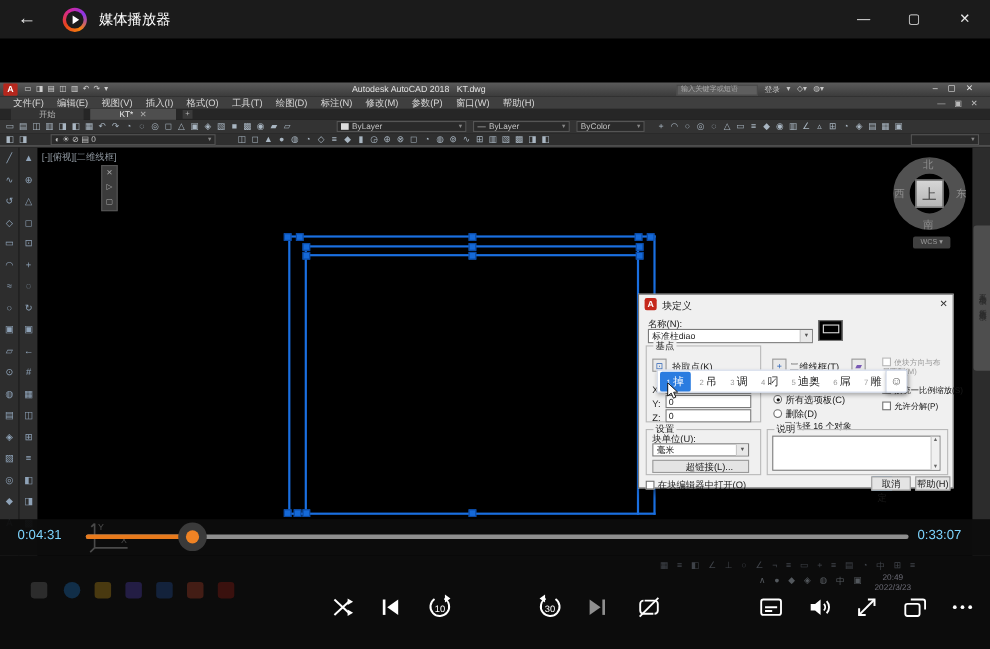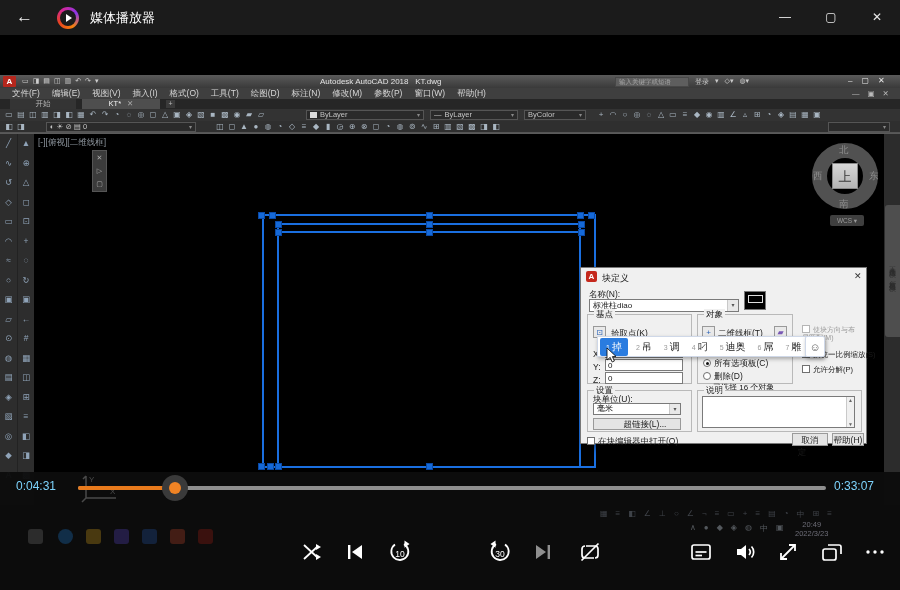--- a/index.html
+++ b/index.html
@@ -85,21 +85,21 @@
   
   .dlg { left:580px; top:267px; width:287px; height:177px; background:#f0f0f0;
     border:1px solid #787878; box-shadow:3px 3px 8px rgba(0,0,0,.55); z-index:5; font-size:8.5px; color:#1a1a1a; }
   .dlg .t-logo { left:5px; top:3px; width:11px; height:11px; background:#c5281c; color:#fff;
     border-radius:2px; font-size:8px; font-weight:bold; text-align:center; line-height:11px; }
   .dlg .t-title { left:21px; top:4px; font-size:9px; }
   .dlg .t-close { left:273px; top:3px; font-size:9px; color:#333; }
   .dlg label { font-size:8.5px; }
   .field { background:#fff; border:1px solid #7a7a7a; font-size:8px; color:#111;
     padding:0 2px; font-family:"Liberation Sans","DejaVu Sans",sans-serif; }
-  .combo { background:#fff; border:1px solid #7a7a7a; display:flex; align-items:flex-end;
+  .combo { background:#fff; border:1px solid #7a7a7a; display:flex; align-items:center;
     font-size:8px; padding-left:3px; }
   .combo .arr { margin-left:auto; border-left:1px solid #c9c9c9; width:11px; text-align:center;
     color:#555; font-size:6px; align-self:stretch; line-height:11px; background:#e8e8e8; }
   .grp { border:1px solid #b9b9b9; }
   .grp .gt { position:absolute; top:-6px; left:6px; background:#f0f0f0; padding:0 2px; font-size:8.5px; }
   .btn { background:#e4e4e4; border:1px solid #9a9a9a; font-size:8.5px; text-align:center; color:#1a1a1a; }
   .btn.focus { border:1px solid #0078d7; box-shadow:0 0 0 1px #0078d7 inset; }
   .cb { width:8px; height:8px; background:#fff; border:1px solid #707070; display:inline-block;
     position:relative; vertical-align:-1px; margin-right:3px; }
   .cb.on::after { content:"✓"; position:absolute; left:0px; top:-2px; font-size:8px; color:#111; }
@@ -424,23 +424,20 @@
       </div>
       <div class="abs miniic" style="left:12px;top:58px;">⊡</div>
       <span class="abs" style="left:30px;top:60px;">拾取点(K)</span>
       <span class="abs" style="left:12px;top:81px;">X:</span>
       <input class="abs field" style="left: 24px; top: 78px; width: 78px; height: 12px;" value="0">
       <span class="abs" style="left:12px;top:94px;">Y:</span>
       <input class="abs field" style="left: 24px; top: 91px; width: 78px; height: 12px;" value="0">
       <span class="abs" style="left:12px;top:107px;">Z:</span>
       <input class="abs field" style="left: 24px; top: 104px; width: 78px; height: 12px;" value="0">
 
-      <div class="abs grp" style="left:116px;top:46px;width:96px;height:70px;">
-        <span class="gt">对象</span>
-      </div>
       <div class="abs miniic" style="left:121px;top:58px;">+</div>
       <span class="abs" style="left:137px;top:60px;">二维线框(T)</span>
       <div class="abs miniic" style="left:193px;top:58px;color:#7a5ab5;">▰</div>
       <span class="abs" style="left:122px;top:77px;"><span class="rb"></span><span>保留(R)</span></span>
       <span class="abs" style="left:122px;top:90px;"><span class="rb on"></span><span>所有选项板(C)</span></span>
       <span class="abs" style="left:122px;top:103px;"><span class="rb"></span><span>删除(D)</span></span>
       <span class="abs" style="left:132px;top:114px;font-size:8px;">已选择 16 个对象</span>
 
       <span class="abs dis-txt" style="left:221px;top:57px;width:57px;font-size:7px;line-height:8px;"><span class="cb dis"></span><span>使块方向与布局匹配(M)</span></span>
       <span class="abs" style="left:221px;top:82px;font-size:7.5px;white-space:nowrap;"><span class="cb on"></span><span>按统一比例缩放(S)</span></span>

